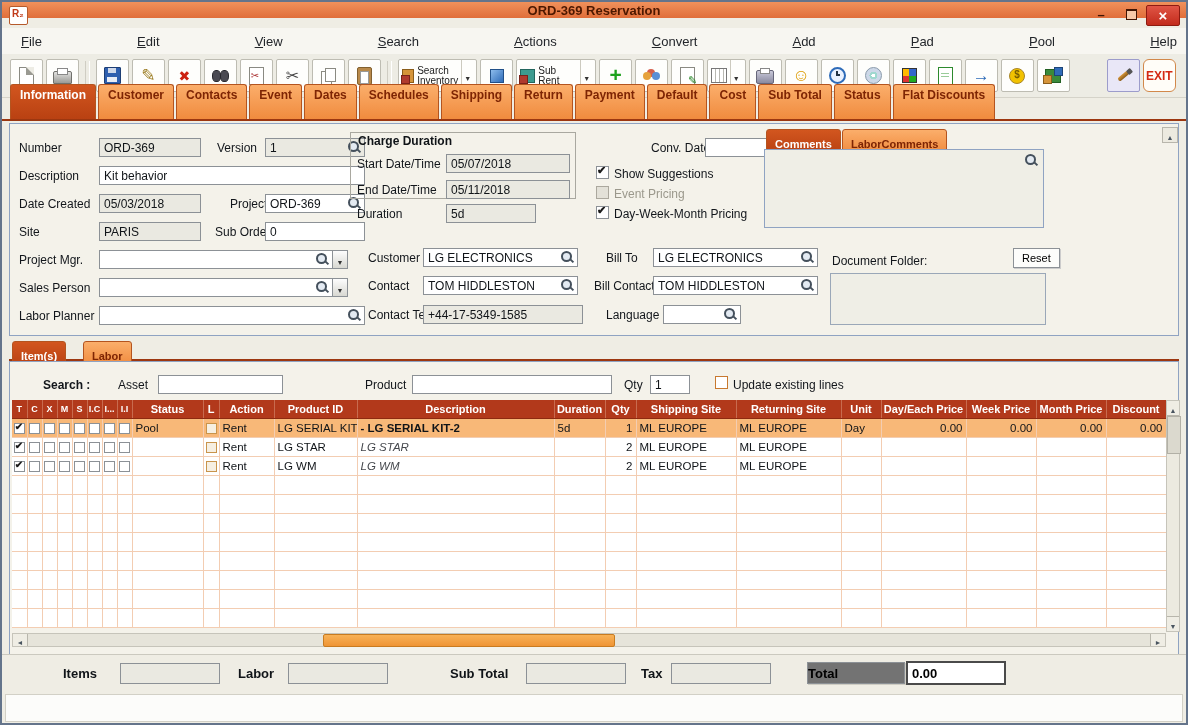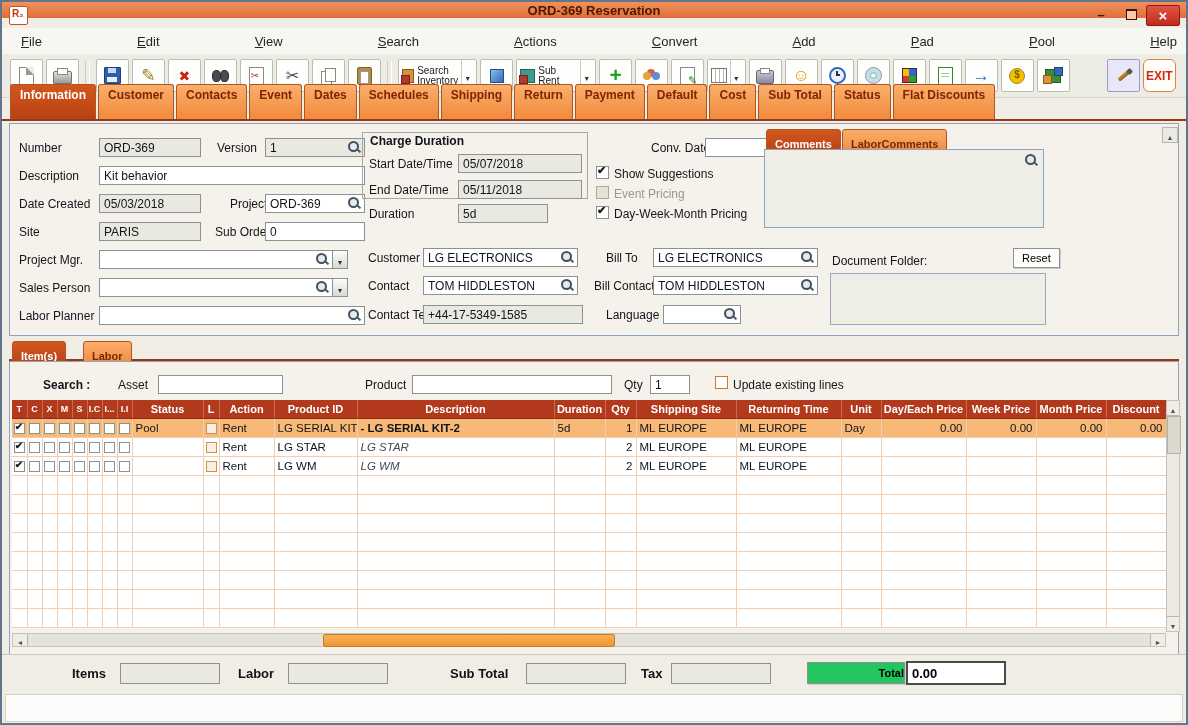--- a/index.html
+++ b/index.html
@@ -138,21 +138,21 @@
   .hthumb{position:absolute;left:295px;top:0;width:290px;height:11px;background:linear-gradient(#F8B257,#EF9434);border:1px solid #C87B20;border-radius:2px;}
   .vscroll{position:absolute;width:14px;background:#ECEAE0;border:1px solid #C6C4BA;box-sizing:border-box;display:flex;flex-direction:column;}
   .vscroll .sbtn{width:100%;height:14px;border-right:none;border-bottom:1px solid #B8B6AC;}
   .vscroll .sbtn.dn{border-bottom:none;border-top:1px solid #B8B6AC;}
   .vtrack{flex:1;position:relative;}
   .vthumb{position:absolute;left:0;top:0;width:12px;height:36px;background:#DBD9CE;border:1px solid #B2B0A6;}
   
   .totals{position:absolute;left:0;right:0;top:652px;height:38px;background:#EFEDE4;border-top:1px solid #CBC9BF;}
   .tlbl{position:absolute;font-size:13px;font-weight:bold;color:#101418;}
   .tfield{position:absolute;height:21px;background:#EAE9E1;border:1px solid #8C9196;box-sizing:border-box;}
-  .tlabelbox{position:absolute;height:22px;background:#22c55e;border:1px solid #8C9196;box-sizing:border-box;display:flex;align-items:center;justify-content:flex-end;font-size:11px;font-weight:bold;box-shadow:1px 1px 0 #CFCDC3;}
+  .tlabelbox{position:absolute;height:22px;background:#737373;border:1px solid #8C9196;box-sizing:border-box;display:flex;align-items:center;justify-content:flex-start;font-size:13px;font-weight:bold;box-shadow:1px 1px 0 #CFCDC3;}
   .tvalue{position:absolute;height:24px;background:#FFF;border:2px solid #4A4A4A;box-sizing:border-box;display:flex;align-items:center;padding:0 4px;font-size:13px;font-weight:bold;}
   .bottomstrip{position:absolute;left:3px;right:3px;top:692px;height:28px;background:#FCFCFA;border:1px solid #D2D0C6;box-sizing:border-box;}
 </style>
 </head>
 <body>
 
 <div class="window">
 
   <div class="titlebar">
     <span class="app-icon"></span>
@@ -341,21 +341,21 @@
       </div>
     <div class="combo-btn" style="left:322px;top:154px">
         <span class="caret"></span>
       </div>
 
     <span class="lbl" style="left:9px;top:185px">Labor Planner</span>
     <div class="field" style="left:89px;top:182px;width:266px">
         <span class="mag"></span>
       </div>
 
-    <div class="groupbox" style="left:352px;top:8px;width:226px;height:67px">
+    <div class="groupbox" style="left:340px;top:8px;width:226px;height:67px">
       <span class="gtitle">Charge Duration</span>
       <span class="lbl" style="left:6px;top:24px">Start Date/Time</span>
       <div class="field ro" style="left:95px;top:21px;width:124px">
           <span class="fval">05/07/2018</span>
         </div>
       <span class="lbl" style="left:6px;top:50px">End Date/Time</span>
       <div class="field ro" style="left:95px;top:47px;width:124px">
           <span class="fval">05/11/2018</span>
         </div>
       <span class="lbl" style="left:6px;top:74px">Duration</span>
@@ -478,21 +478,21 @@
             <th>I...</th>
             <th>I.I</th>
             <th>Status</th>
             <th>L</th>
             <th>Action</th>
             <th>Product ID</th>
             <th>Description</th>
             <th>Duration</th>
             <th>Qty</th>
             <th>Shipping Site</th>
-            <th>Returning Time</th>
+            <th>Returning Site</th>
             <th>Unit</th>
             <th>Day/Each Price</th>
             <th>Week Price</th>
             <th>Month Price</th>
             <th>Discount</th>
           </tr>
         </thead>
         <tbody>
           <tr class="selected">
             <td class="cbc"><span class="chk checked"></span></td>
@@ -780,21 +780,21 @@
       <div class="htrack">
           <div class="hthumb"></div>
         </div>
       <div class="sbtn rt">
           <span class="ar-right"></span>
         </div>
     </div>
   </div>
 
   <div class="totals">
-    <span class="tlbl" style="left:70px;top:11px">Items</span>
+    <span class="tlbl" style="left:61px;top:11px">Items</span>
     <div class="tfield" style="left:118px;top:8px;width:100px"></div>
     <span class="tlbl" style="left:236px;top:11px">Labor</span>
     <div class="tfield" style="left:286px;top:8px;width:100px"></div>
     <span class="tlbl" style="left:448px;top:11px">Sub Total</span>
     <div class="tfield" style="left:524px;top:8px;width:100px"></div>
     <span class="tlbl" style="left:639px;top:11px">Tax</span>
     <div class="tfield" style="left:669px;top:8px;width:100px"></div>
     <div class="tlabelbox" style="left:805px;top:7px;width:98px">
         <span>Total</span>
       </div>

